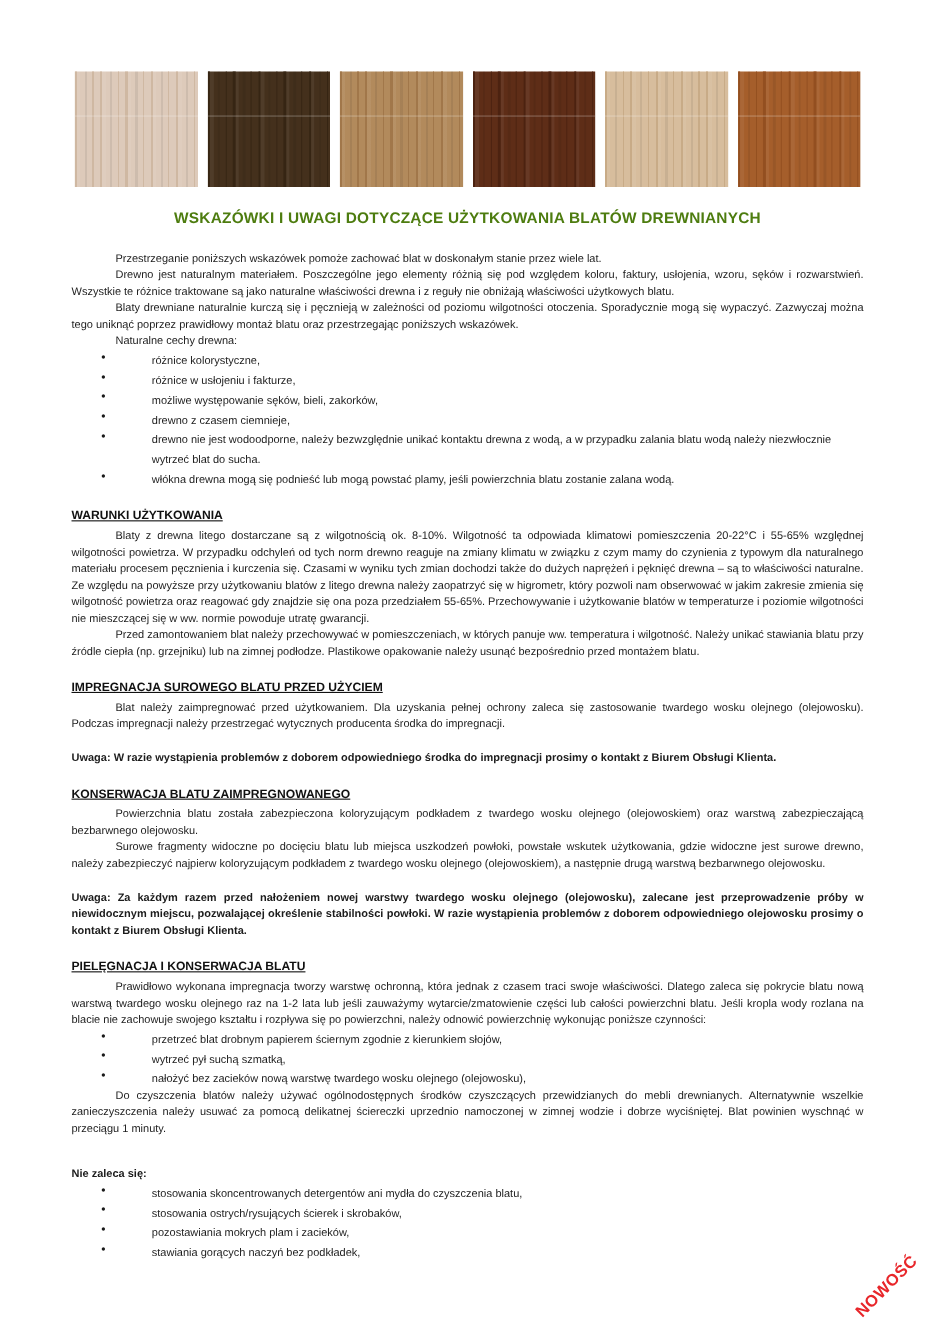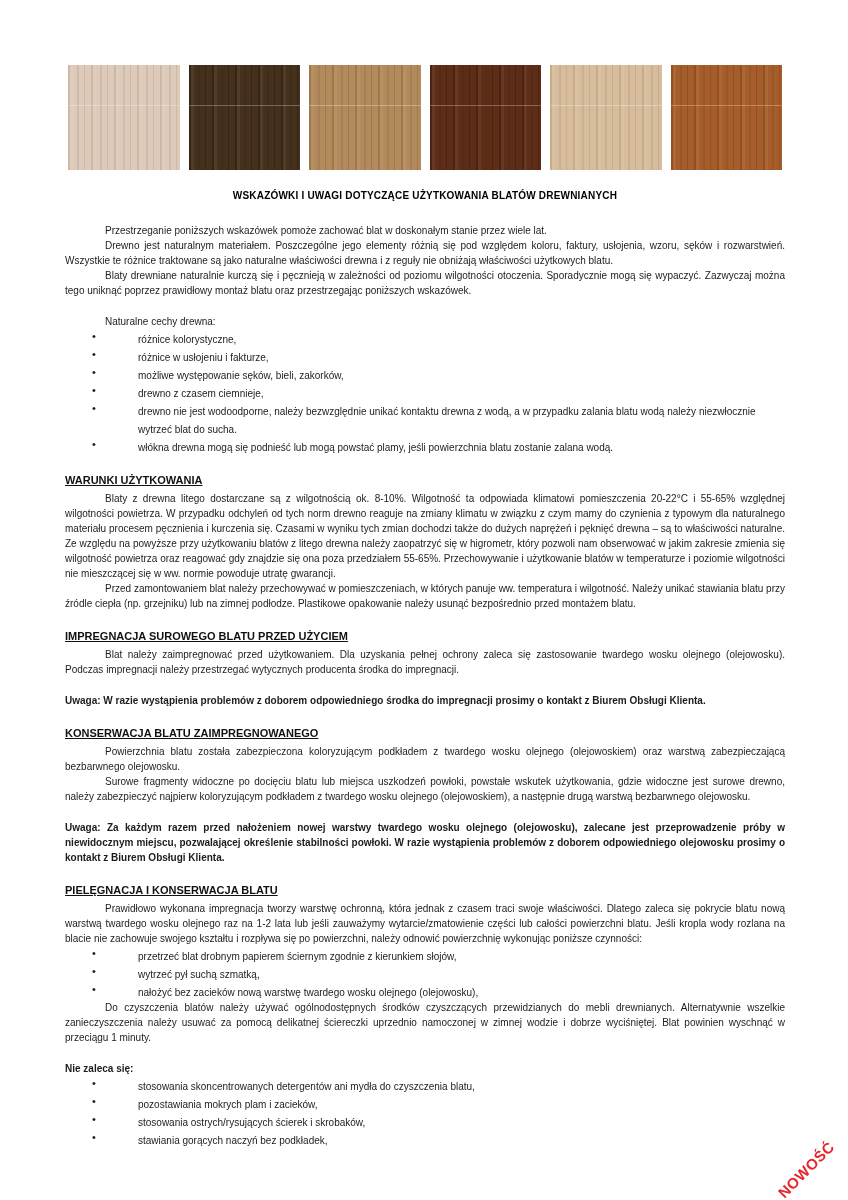--- a/index.html
+++ b/index.html
@@ -34,37 +34,37 @@
         var(--grain) 16px 17px,
         transparent 17px 23px),
       var(--base);
   }
   .swatch::after {
     content:""; position:absolute; left:0; right:0; top:38%;
     height:1px; background:rgba(255,255,255,0.28);
   }
   
   .title {
-    font-size:10px; font-weight:bold; text-align:center;
-    letter-spacing:0.2px; margin:0 0 22px 0; color:#000000;
+    font-size:14px; font-weight:bold; text-align:center;
+    letter-spacing:0.2px; margin:0 0 22px 0; color:#4d7c0f;
   }
   p, .li-text, .label {
     font-size:10px; line-height:15px; text-align:justify; color:#1c1c1c;
   }
   .ind { text-indent:40px; }
   .gap-s { }
   .gap-m { margin-top:16px; }
   .gap-l { margin-top:26px; }
   .bold { font-weight:normal; }
   .h {
     font-size:11px; font-weight:bold; text-decoration:underline;
     line-height:15px; color:#111;
   }
   .h-gap { margin-top:18px; margin-bottom:3px; }
-  .label { font-weight:normal;margin-top:16px; }
+  .label { font-weight:normal; }
   .label.bold { font-weight:bold; }
   ul.blist { list-style:none; }
   .li { position:relative; padding-left:73px; }
   .li::before {
     content:"\2022";
     position:absolute; left:27px; top:0;
     font-size:11px; line-height:15px;
   }
   .note { font-weight:bold; }
   
@@ -122,20 +122,20 @@
   <ul class="blist">
     <li class="li"><span class="li-text">przetrzeć blat drobnym papierem ściernym zgodnie z kierunkiem słojów,</span></li>
     <li class="li"><span class="li-text">wytrzeć pył suchą szmatką,</span></li>
     <li class="li"><span class="li-text">nałożyć bez zacieków nową warstwę twardego wosku olejnego (olejowosku),</span></li>
   </ul>
   <p class="ind gap-s">Do czyszczenia blatów należy używać ogólnodostępnych środków czyszczących przewidzianych do mebli drewnianych. Alternatywnie wszelkie zanieczyszczenia należy usuwać za pomocą delikatnej ściereczki uprzednio namoczonej w zimnej wodzie i dobrze wyciśniętej. Blat powinien wyschnąć w przeciągu 1 minuty.</p>
 
   <p class="label bold gap-l">Nie zaleca się:</p>
   <ul class="blist">
     <li class="li"><span class="li-text">stosowania skoncentrowanych detergentów ani mydła do czyszczenia blatu,</span></li>
+    <li class="li"><span class="li-text">stosowania ostrych/rysujących ścierek i skrobaków,</span></li>
     <li class="li"><span class="li-text">pozostawiania mokrych plam i zacieków,</span></li>
-    <li class="li"><span class="li-text">stosowania ostrych/rysujących ścierek i skrobaków,</span></li>
     <li class="li"><span class="li-text">stawiania gorących naczyń bez podkładek,</span></li>
 
   </ul>
 
   <div class="badge" style="--badge-color: #e8262a;">NOWOŚĆ</div>
 </div>
 
 </body></html>

